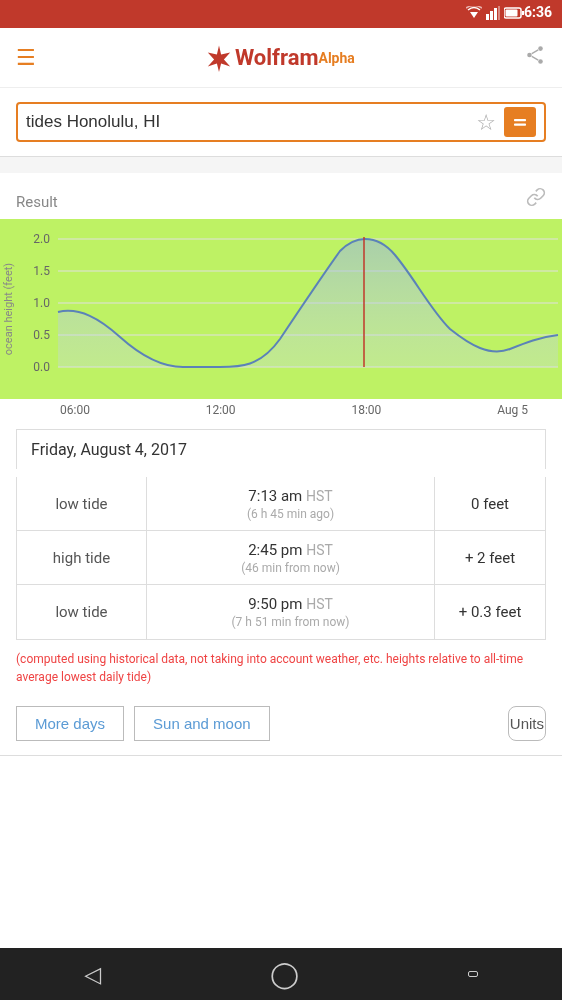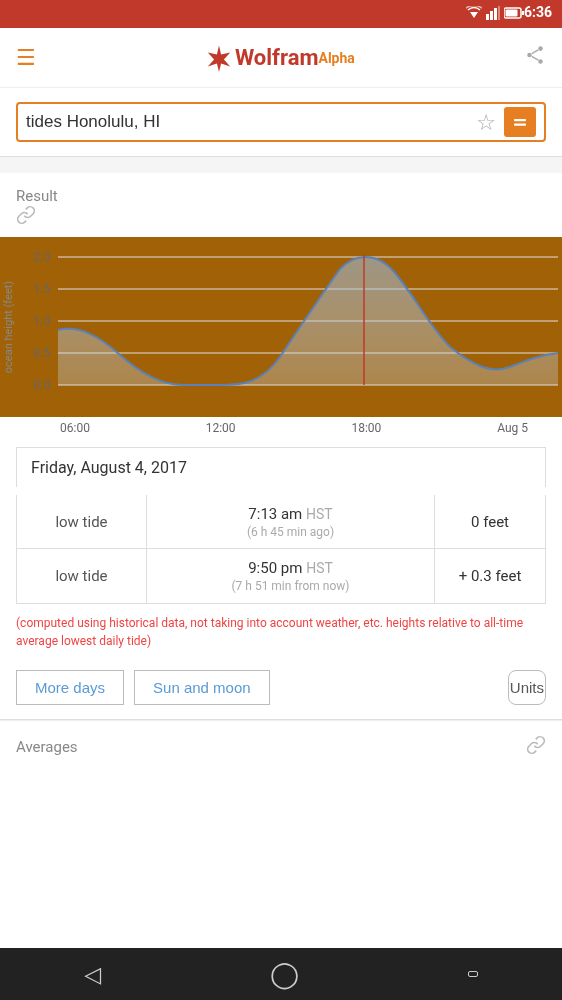--- a/index.html
+++ b/index.html
@@ -71,33 +71,32 @@
     }
 
     
     .divider { height: 1px; background: #ddd; margin: 0; }
     .section-gap { height: 16px; background: #f5f5f5; }
 
     
     .result-header {
       padding: 14px 16px 8px;
       display: flex;
-      align-items: flex-start;
+      align-items: flex-end;
       justify-content: space-between;
-      flex-direction: column;
     }
     .result-label { font-size: 15px; color: #888; }
     .link-icon { color: #bbb; font-size: 18px; cursor: pointer; }
 
     
     .chart-container {
       padding: 0 0 0 0;
       position: relative;
       height: 180px;
-      background: #a16207;
+      background: #bef264;
     }
     .chart-svg { width: 100%; height: 100%; }
 
     
     .time-axis {
       display: flex;
       justify-content: space-between;
       padding: 4px 34px 4px 60px;
       font-size: 12px;
       color: #666;
@@ -343,20 +342,35 @@
           <span>7:13 am</span>
           <span class="hst">HST</span>
         </span>
         <span class="tide-ago">(6 h  45 min ago)</span>
       </div>
       <div class="tide-cell">
         <span class="tide-value">0 feet</span>
       </div>
     </div>
 
+    <div class="tide-row">
+      <div class="tide-cell tide-cell-left">
+        <span class="tide-label">high tide</span>
+      </div>
+      <div class="tide-cell tide-cell-mid">
+        <span class="tide-time">
+          <span>2:45 pm</span>
+          <span class="hst">HST</span>
+        </span>
+        <span class="tide-ago">(46 min from now)</span>
+      </div>
+      <div class="tide-cell">
+        <span class="tide-value">+ 2 feet</span>
+      </div>
+    </div>
 
     <div class="tide-row">
       <div class="tide-cell tide-cell-left">
         <span class="tide-label">low tide</span>
       </div>
       <div class="tide-cell tide-cell-mid">
         <span class="tide-time">
           <span>9:50 pm</span>
           <span class="hst">HST</span>
         </span>
@@ -371,28 +385,19 @@
   <p class="note-text">(computed using historical data, not taking into account weather, etc. heights relative to all-time average lowest daily tide)</p>
 
   <div class="action-buttons">
     <button class="btn-outline">More days</button>
     <button class="btn-outline">Sun and moon</button>
     <button class="btn-outline-right">Units</button>
   </div>
 
   <div class="divider"></div>
 
-  <div class="averages-header">
-    <span class="averages-label">Averages</span>
-    <span class="link-icon">
-      <svg width="20" height="20" viewBox="0 0 24 24" fill="none" stroke="#bbb" stroke-width="2">
-        <path d="M10 13a5 5 0 007.54.54l3-3a5 5 0 00-7.07-7.07l-1.72 1.71"></path>
-        <path d="M14 11a5 5 0 00-7.54-.54l-3 3a5 5 0 007.07 7.07l1.71-1.71"></path>
-      </svg>
-    </span>
-  </div>
 </div>
 
 <div class="bottom-nav">
   <span class="nav-icon">◁</span>
   <span class="nav-icon" style="font-size:26px;">◯</span>
   <span class="nav-icon" style="font-size:20px; border: 1.5px solid #ccc; padding:2px 4px; display:inline-block; border-radius:2px;"></span>
 </div>
 
 </body></html>

